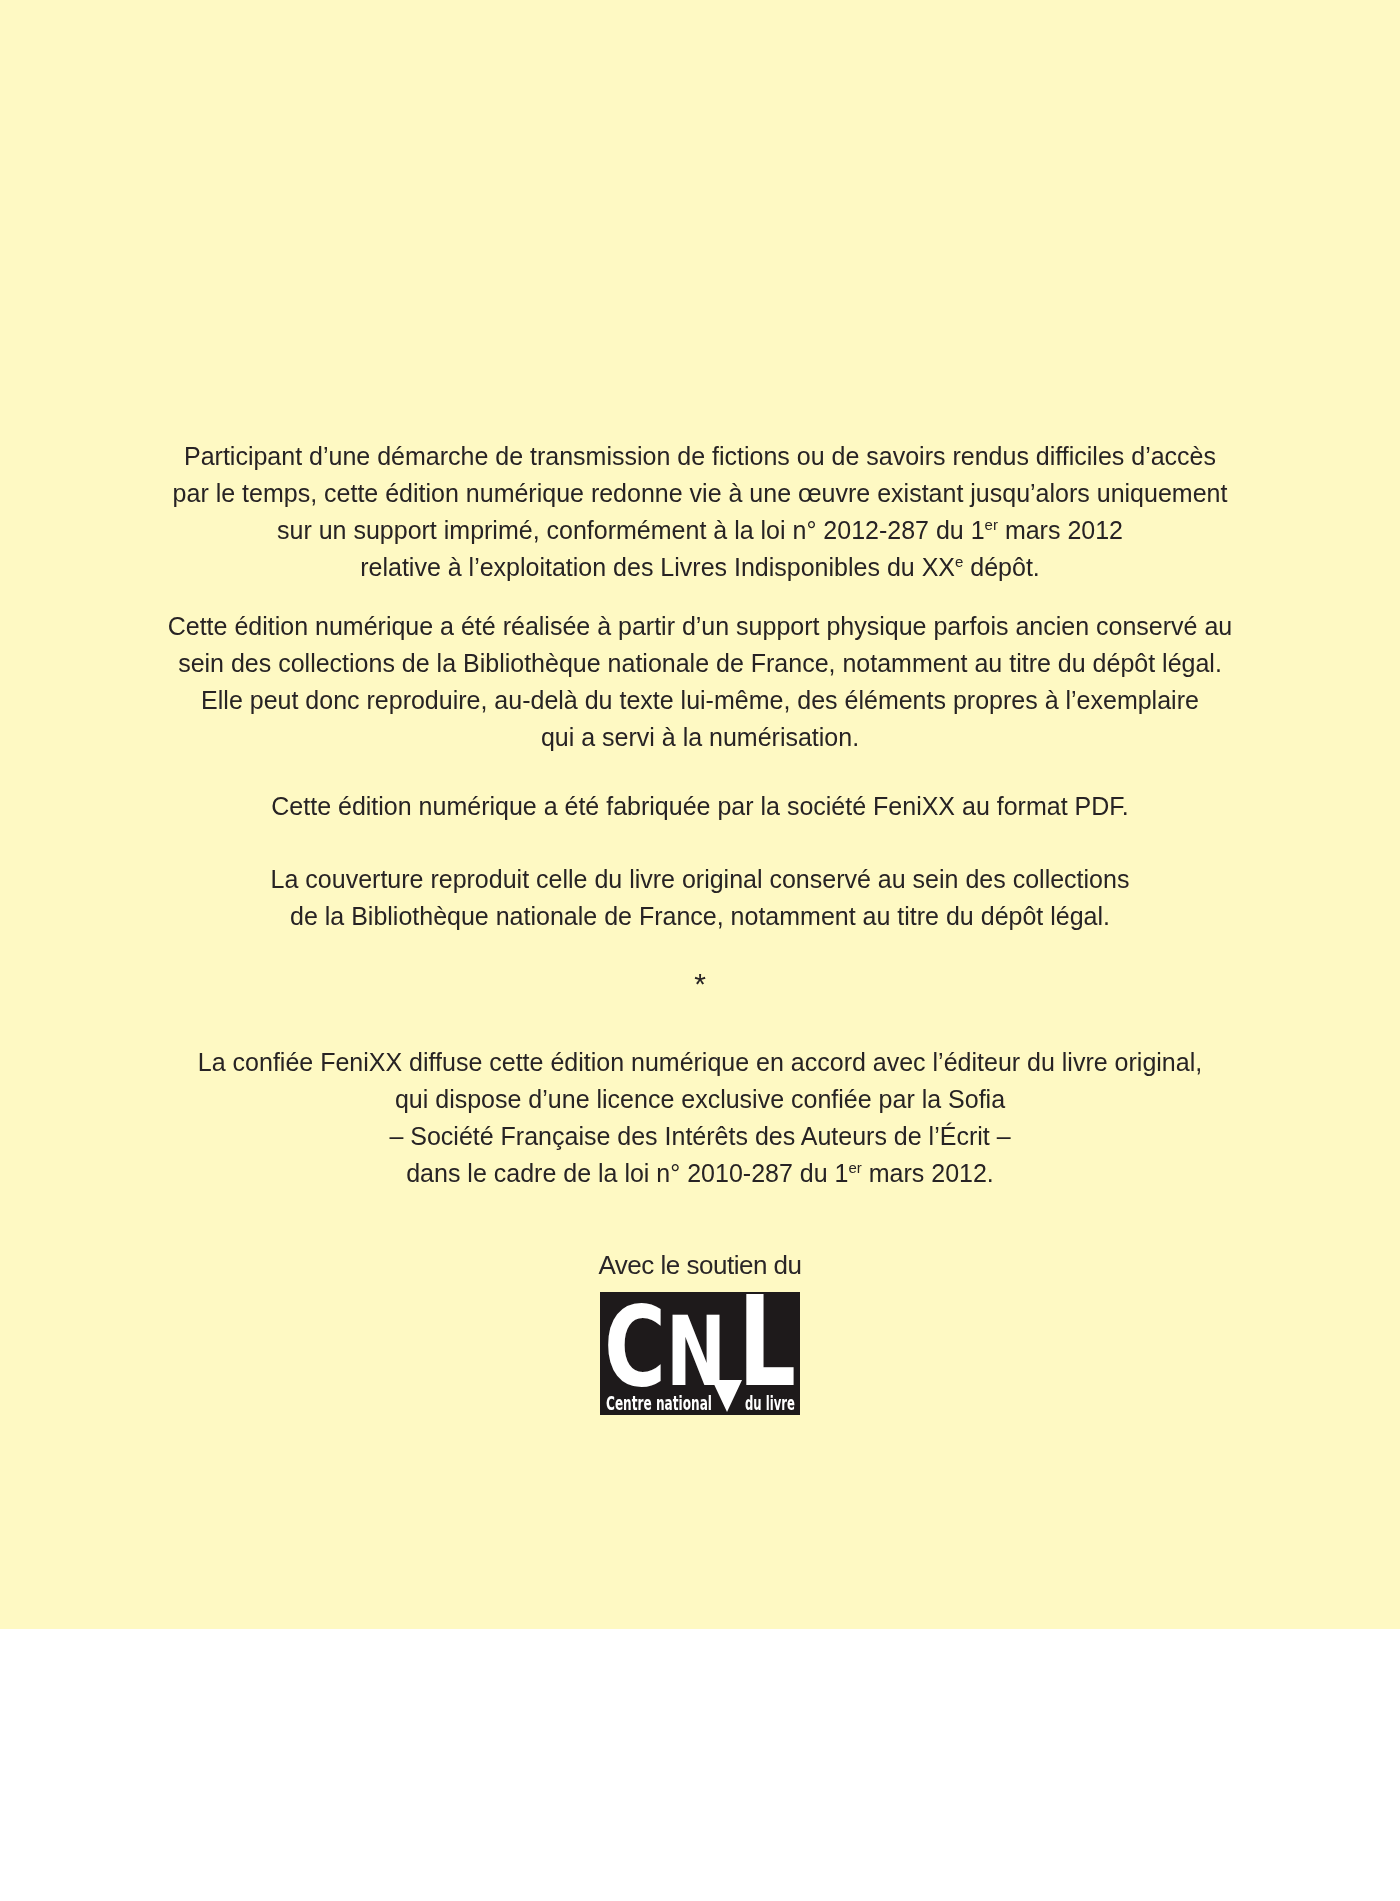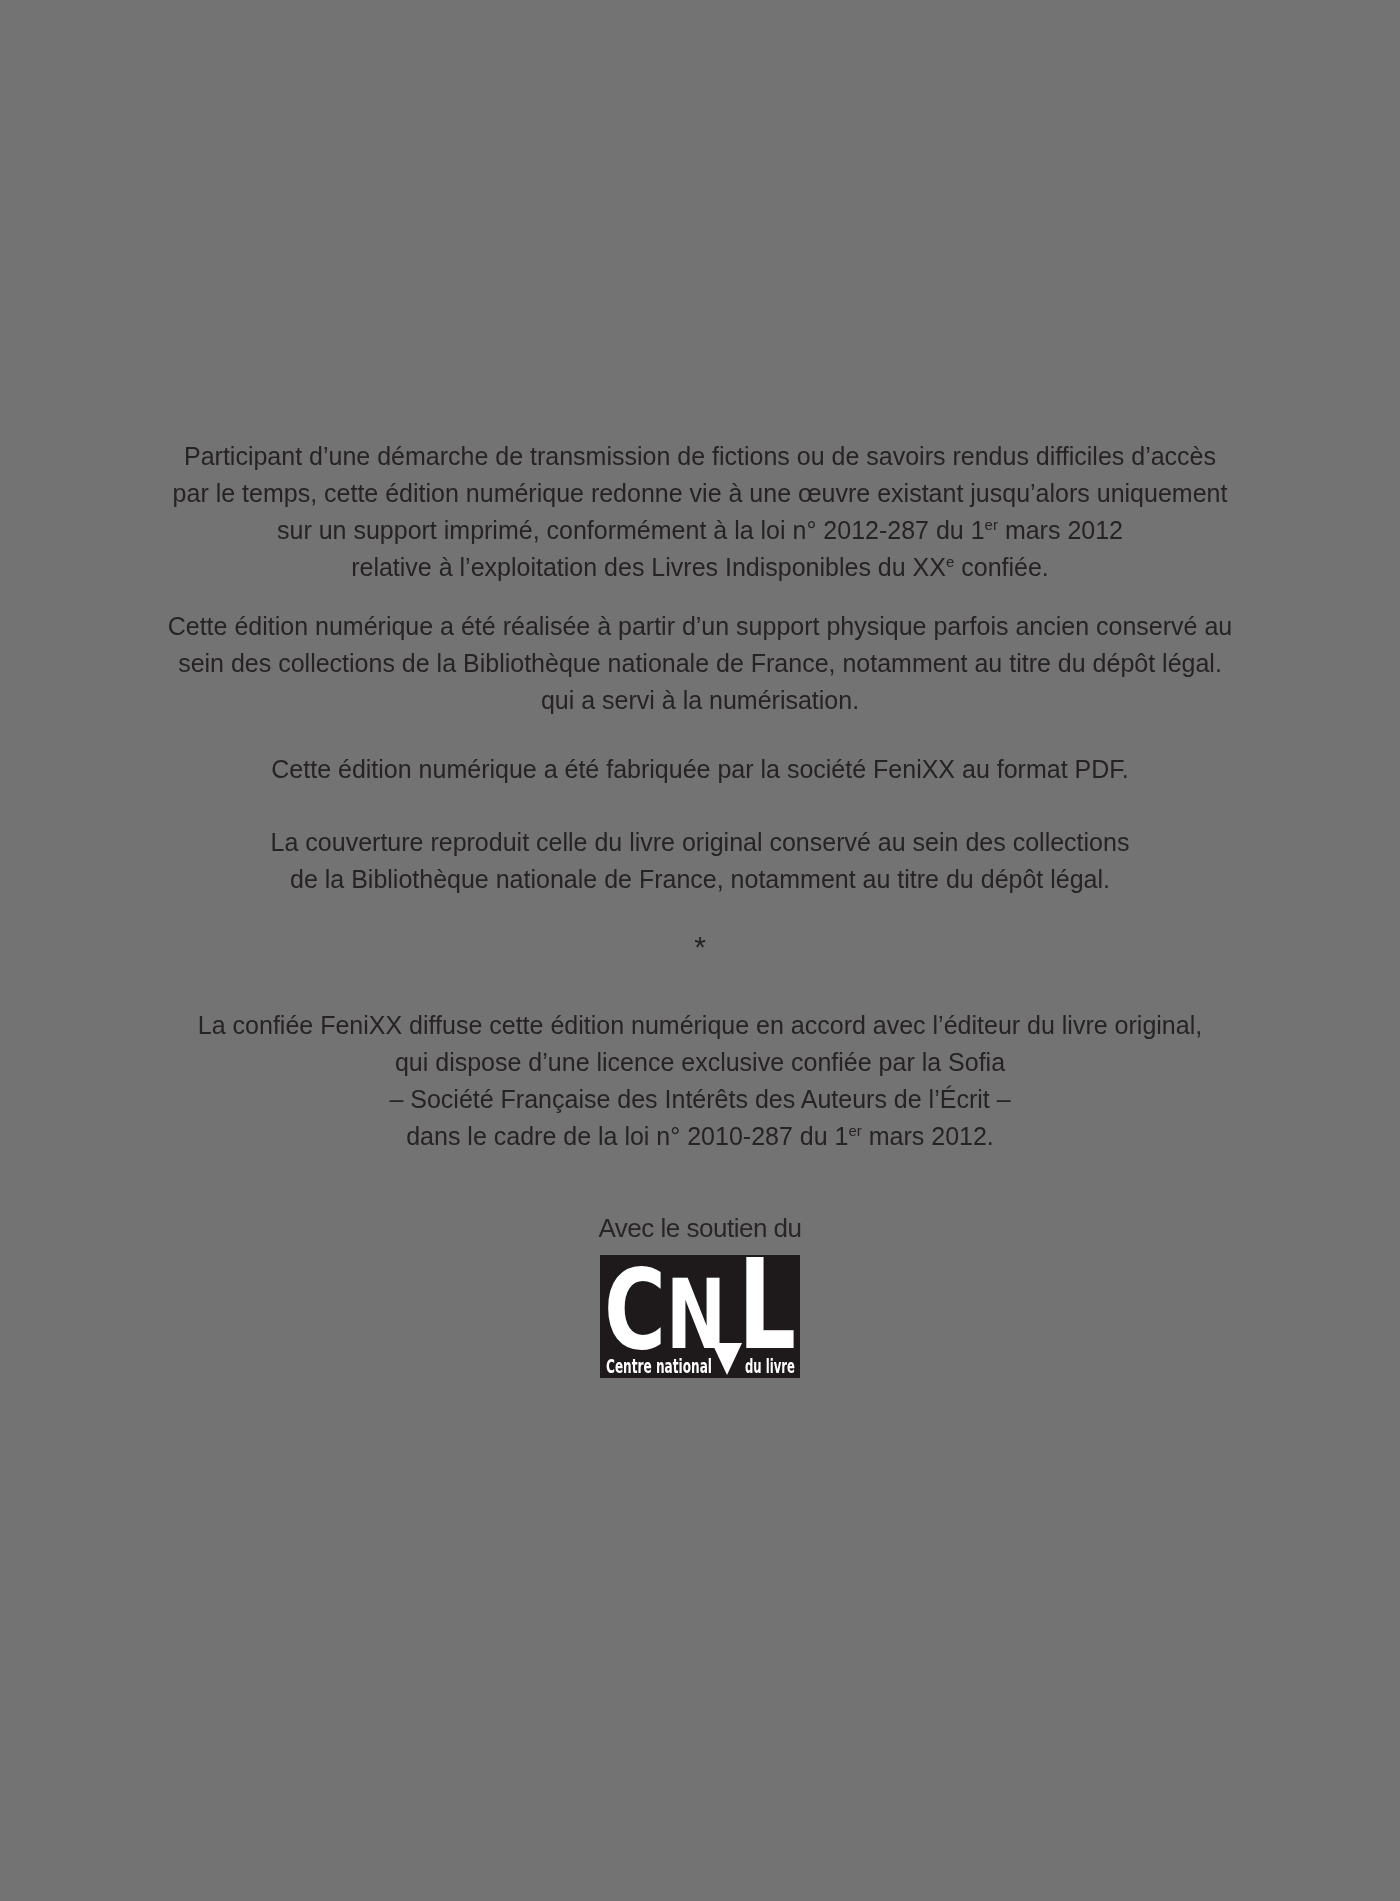--- a/index.html
+++ b/index.html
@@ -4,23 +4,23 @@
 <style>
   html, body { margin: 0; padding: 0; }
   body {
     width: 1400px; height: 1901px;
     background: #ffffff;
     font-family: "Liberation Sans", sans-serif;
     color: #272324;
   }
   .page {
     position: relative;
-    width: 1400px; height: 1901px;
+    width: 1400px; height: 1629px;
     overflow: hidden;
-    background: #737373;
+    background: #fef9c3;
   }
   .content {
     padding-top: 438px;
     text-align: center;
     font-size: 25px;
   }
   p { margin: 0; }
   .line { line-height: 37px; white-space: nowrap; }
   sup { font-size: 0.6em; line-height: 0; }
   .p2 { margin-top: 22px; }
@@ -45,27 +45,28 @@
 <body>
 
 <div class="page">
   <div class="content">
 
     <p>
       </p>
       <div class="line">Participant d’une démarche de transmission de fictions ou de savoirs rendus difficiles d’accès</div>
       <div class="line">par le temps, cette édition numérique redonne vie à une œuvre existant jusqu’alors uniquement</div>
       <div class="line"><span>sur un support imprimé, conformément à la loi n° 2012-287 du 1</span><sup>er</sup><span> mars 2012</span></div>
-      <div class="line"><span>relative à l’exploitation des Livres Indisponibles du XX</span><sup>e</sup><span> confiée.</span></div>
+      <div class="line"><span>relative à l’exploitation des Livres Indisponibles du XX</span><sup>e</sup><span> dépôt.</span></div>
     <p></p>
 
     <p class="p2">
       </p>
       <div class="line">Cette édition numérique a été réalisée à partir d’un support physique parfois ancien conservé au</div>
       <div class="line">sein des collections de la Bibliothèque nationale de France, notamment au titre du dépôt légal.</div>
+      <div class="line">Elle peut donc reproduire, au-delà du texte lui-même, des éléments propres à l’exemplaire</div>
       <div class="line">qui a servi à la numérisation.</div>
     <p></p>
 
     <p class="p3">
       </p>
       <div class="line">Cette édition numérique a été fabriquée par la société FeniXX au format PDF.</div>
     <p></p>
 
     <p class="p4">
       </p>

